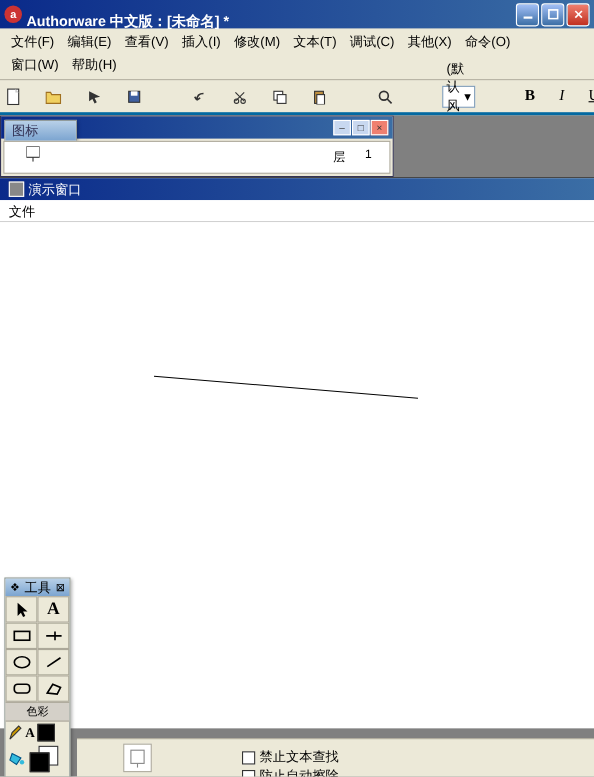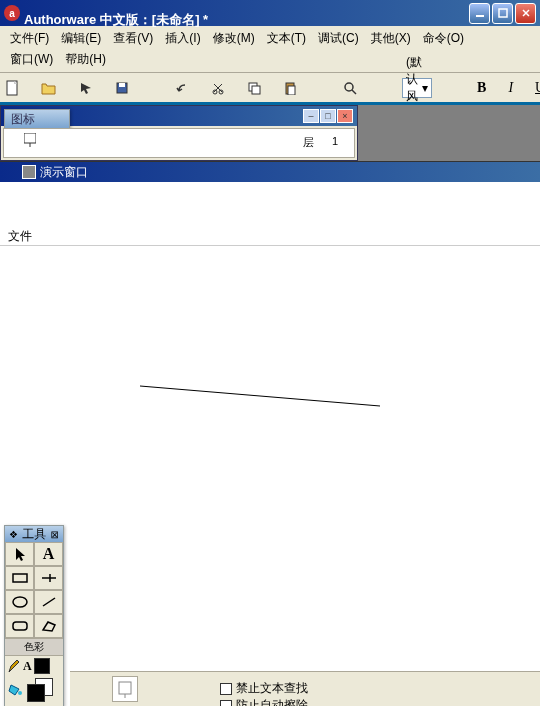--- a/index.html
+++ b/index.html
@@ -34,23 +34,23 @@
 .doc-title .doc-icon { width:14px;height:14px;background:#888;margin-right:4px;border:1px solid #fff; }
 .doc-title .doc-text { flex:1; font-size:12px; }
 .doc-win-btns { display:flex; gap:1px; }
 .doc-win-btns .db { width:16px;height:14px;background:#c8d8f0;border:1px solid #fff;display:flex;align-items:center;justify-content:center;font-size:9px;color:#333;cursor:pointer; }
 .doc-body { background:#fff; height:30px; position:relative; border:1px solid #aca899; margin:2px; }
 .doc-body .flow-icon { position:absolute; left:20px; top:4px; width:12px;height:14px; }
 .doc-body .layer-label { position:absolute; right:40px; top:6px; font-size:11px; }
 .doc-body .layer-num { position:absolute; right:16px; top:6px; font-size:11px; }
 
 .presentation { position:absolute; left:0; top:56px; width:540px; background:#fff; border-top:1px solid #333; }
-.pres-title { height:20px; background:linear-gradient(to right,#0a2a8a,#3b6ea5); display:flex; align-items:center; padding:0 22px; color:#fff; }
+.pres-title { height:20px; background:linear-gradient(to right,#0a2a8a,#3b6ea5); display:flex; align-items:center; padding:0 8px; color:#fff; }
 .pres-title .p-icon { width:14px;height:14px;background:#888;margin-right:4px;border:1px solid #fff; }
-.pres-menu { height:20px; background:#fff; border-bottom:1px solid #ccc; padding:2px 8px;margin-top:44px; }
+.pres-menu { height:20px; background:#fff; border-bottom:1px solid #ccc; padding:2px 8px; }
 .canvas { height:460px; background:#fff; position:relative; }
 .canvas svg { position:absolute; left:0; top:0; }
 
 .tools-panel { position:absolute; left:4px; top:420px; width:60px; background:#ece9d8; border:1px solid #919b9c; box-shadow:1px 1px 3px rgba(0,0,0,0.3); }
 .tp-title { height:16px; background:linear-gradient(to bottom,#b8d0e8,#7ba4d0); font-size:11px; padding:1px 4px; display:flex;justify-content:space-between;align-items:center; }
 .tp-title .x { cursor:pointer; font-size:10px; }
 .tool-grid { display:grid; grid-template-columns:1fr 1fr; }
 .tool-cell { height:24px; border:1px solid #aca899; display:flex;align-items:center;justify-content:center; background:#ece9d8; cursor:pointer; }
 .tp-section { font-size:10px; text-align:center; padding:1px; background:#d4d0c8; border-top:1px solid #aca899; border-bottom:1px solid #aca899; }
 .color-row { display:flex; padding:2px; gap:2px; align-items:center; }

